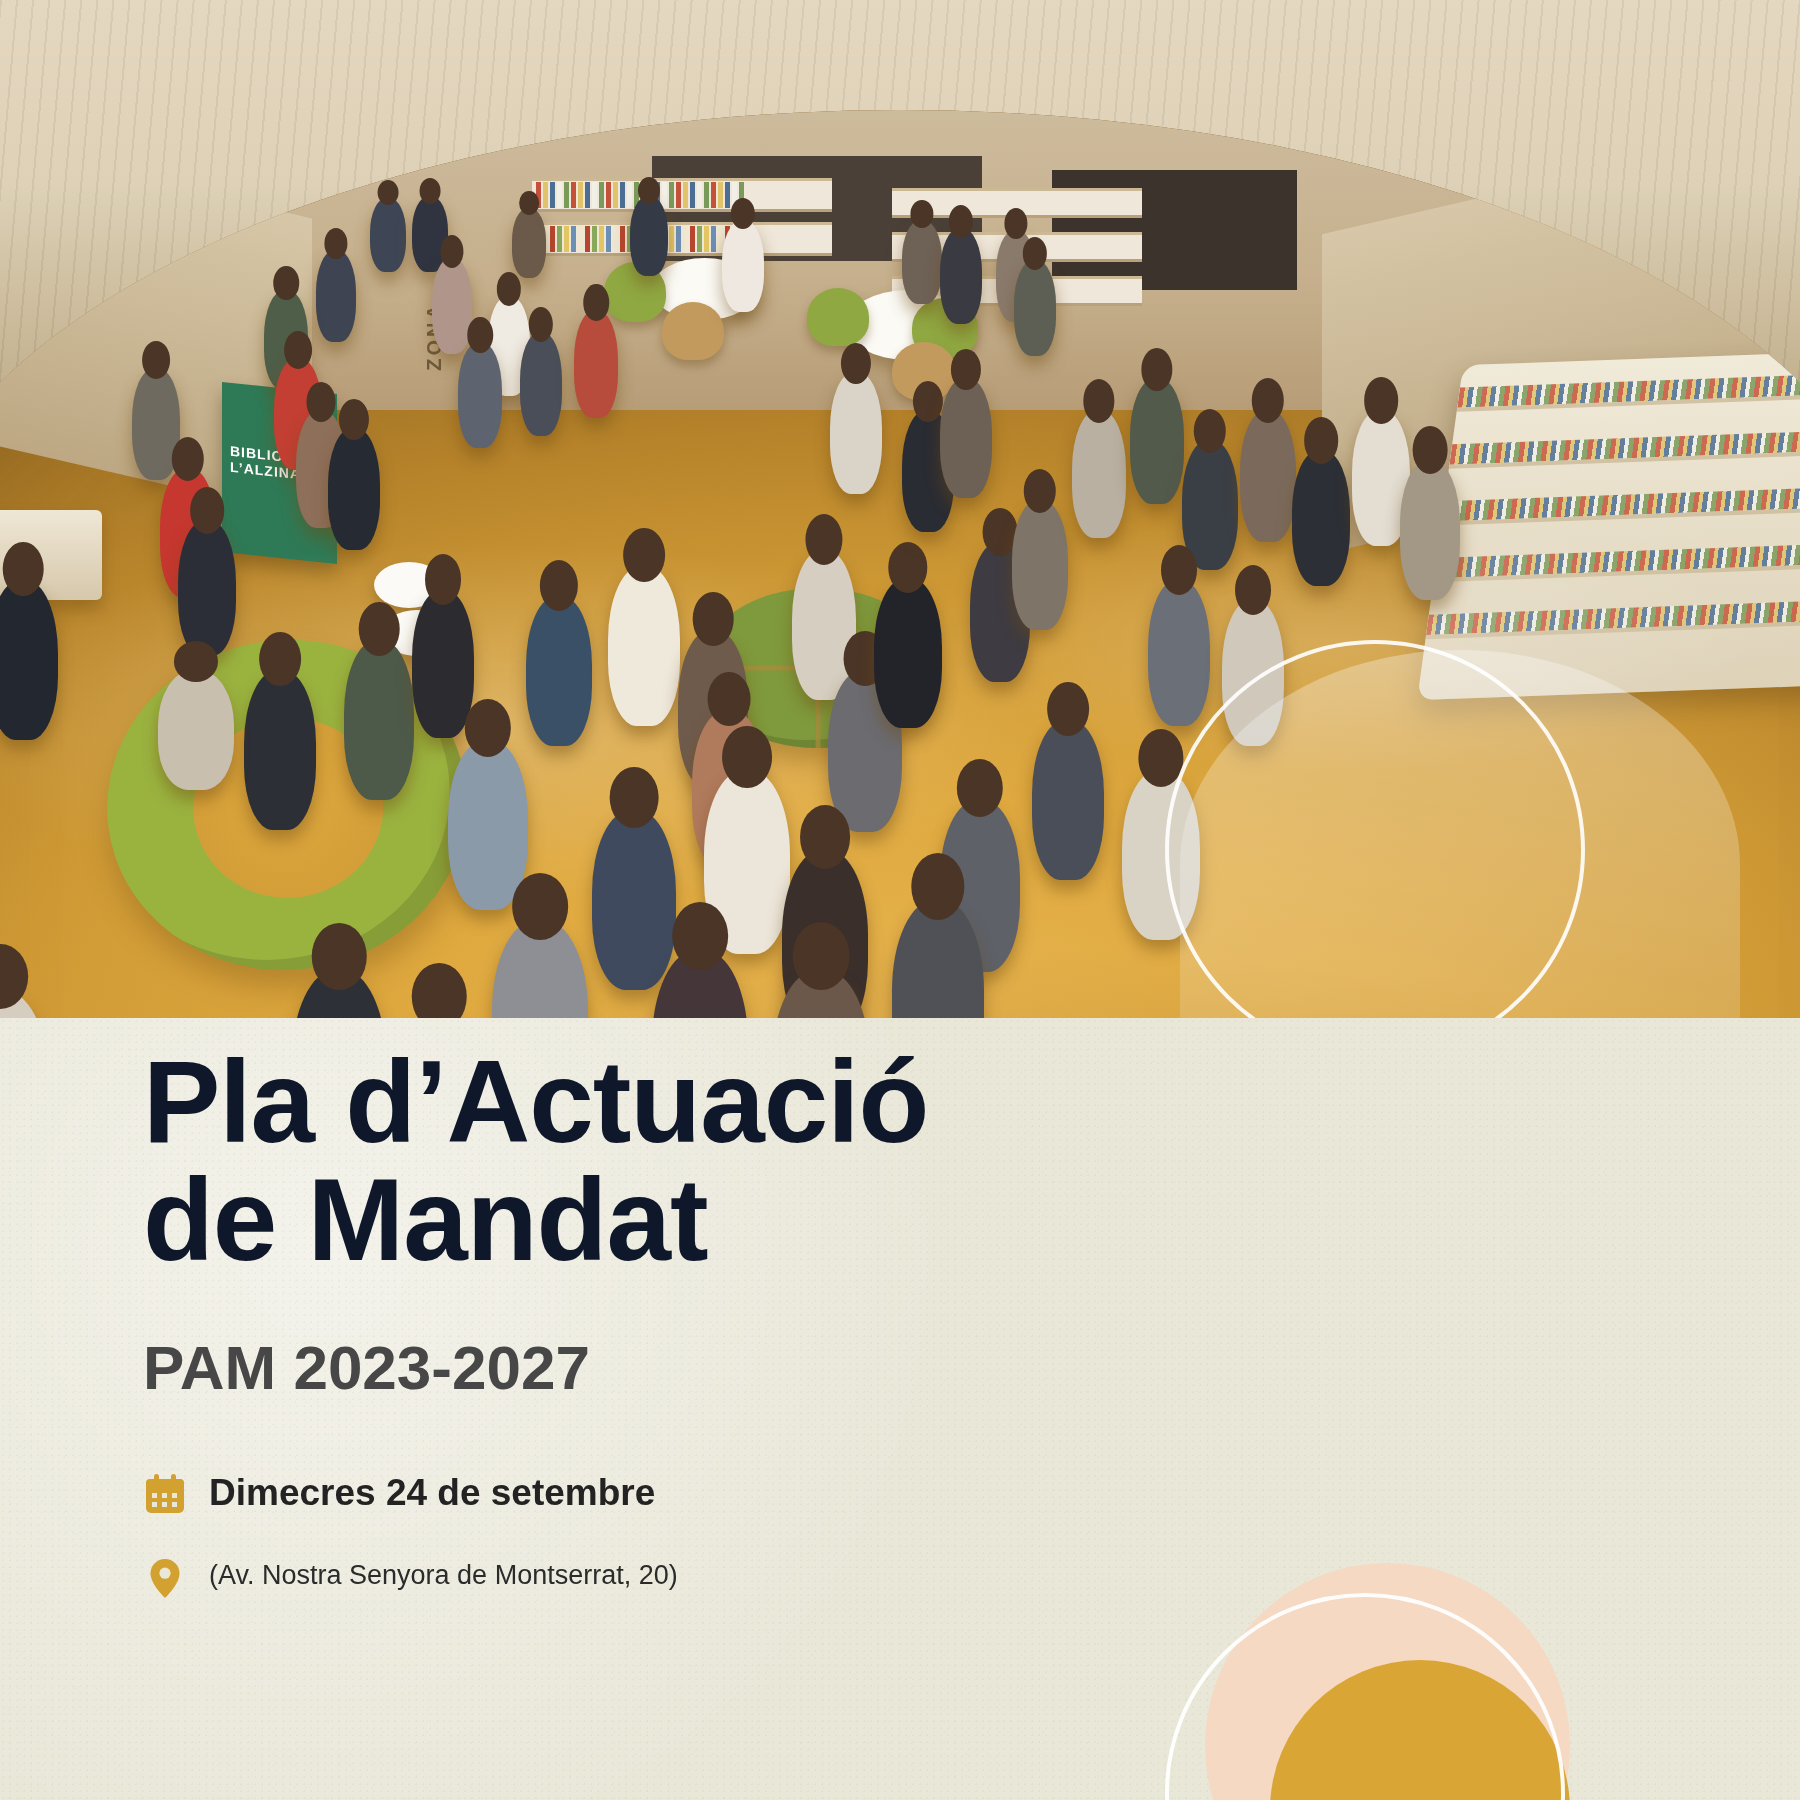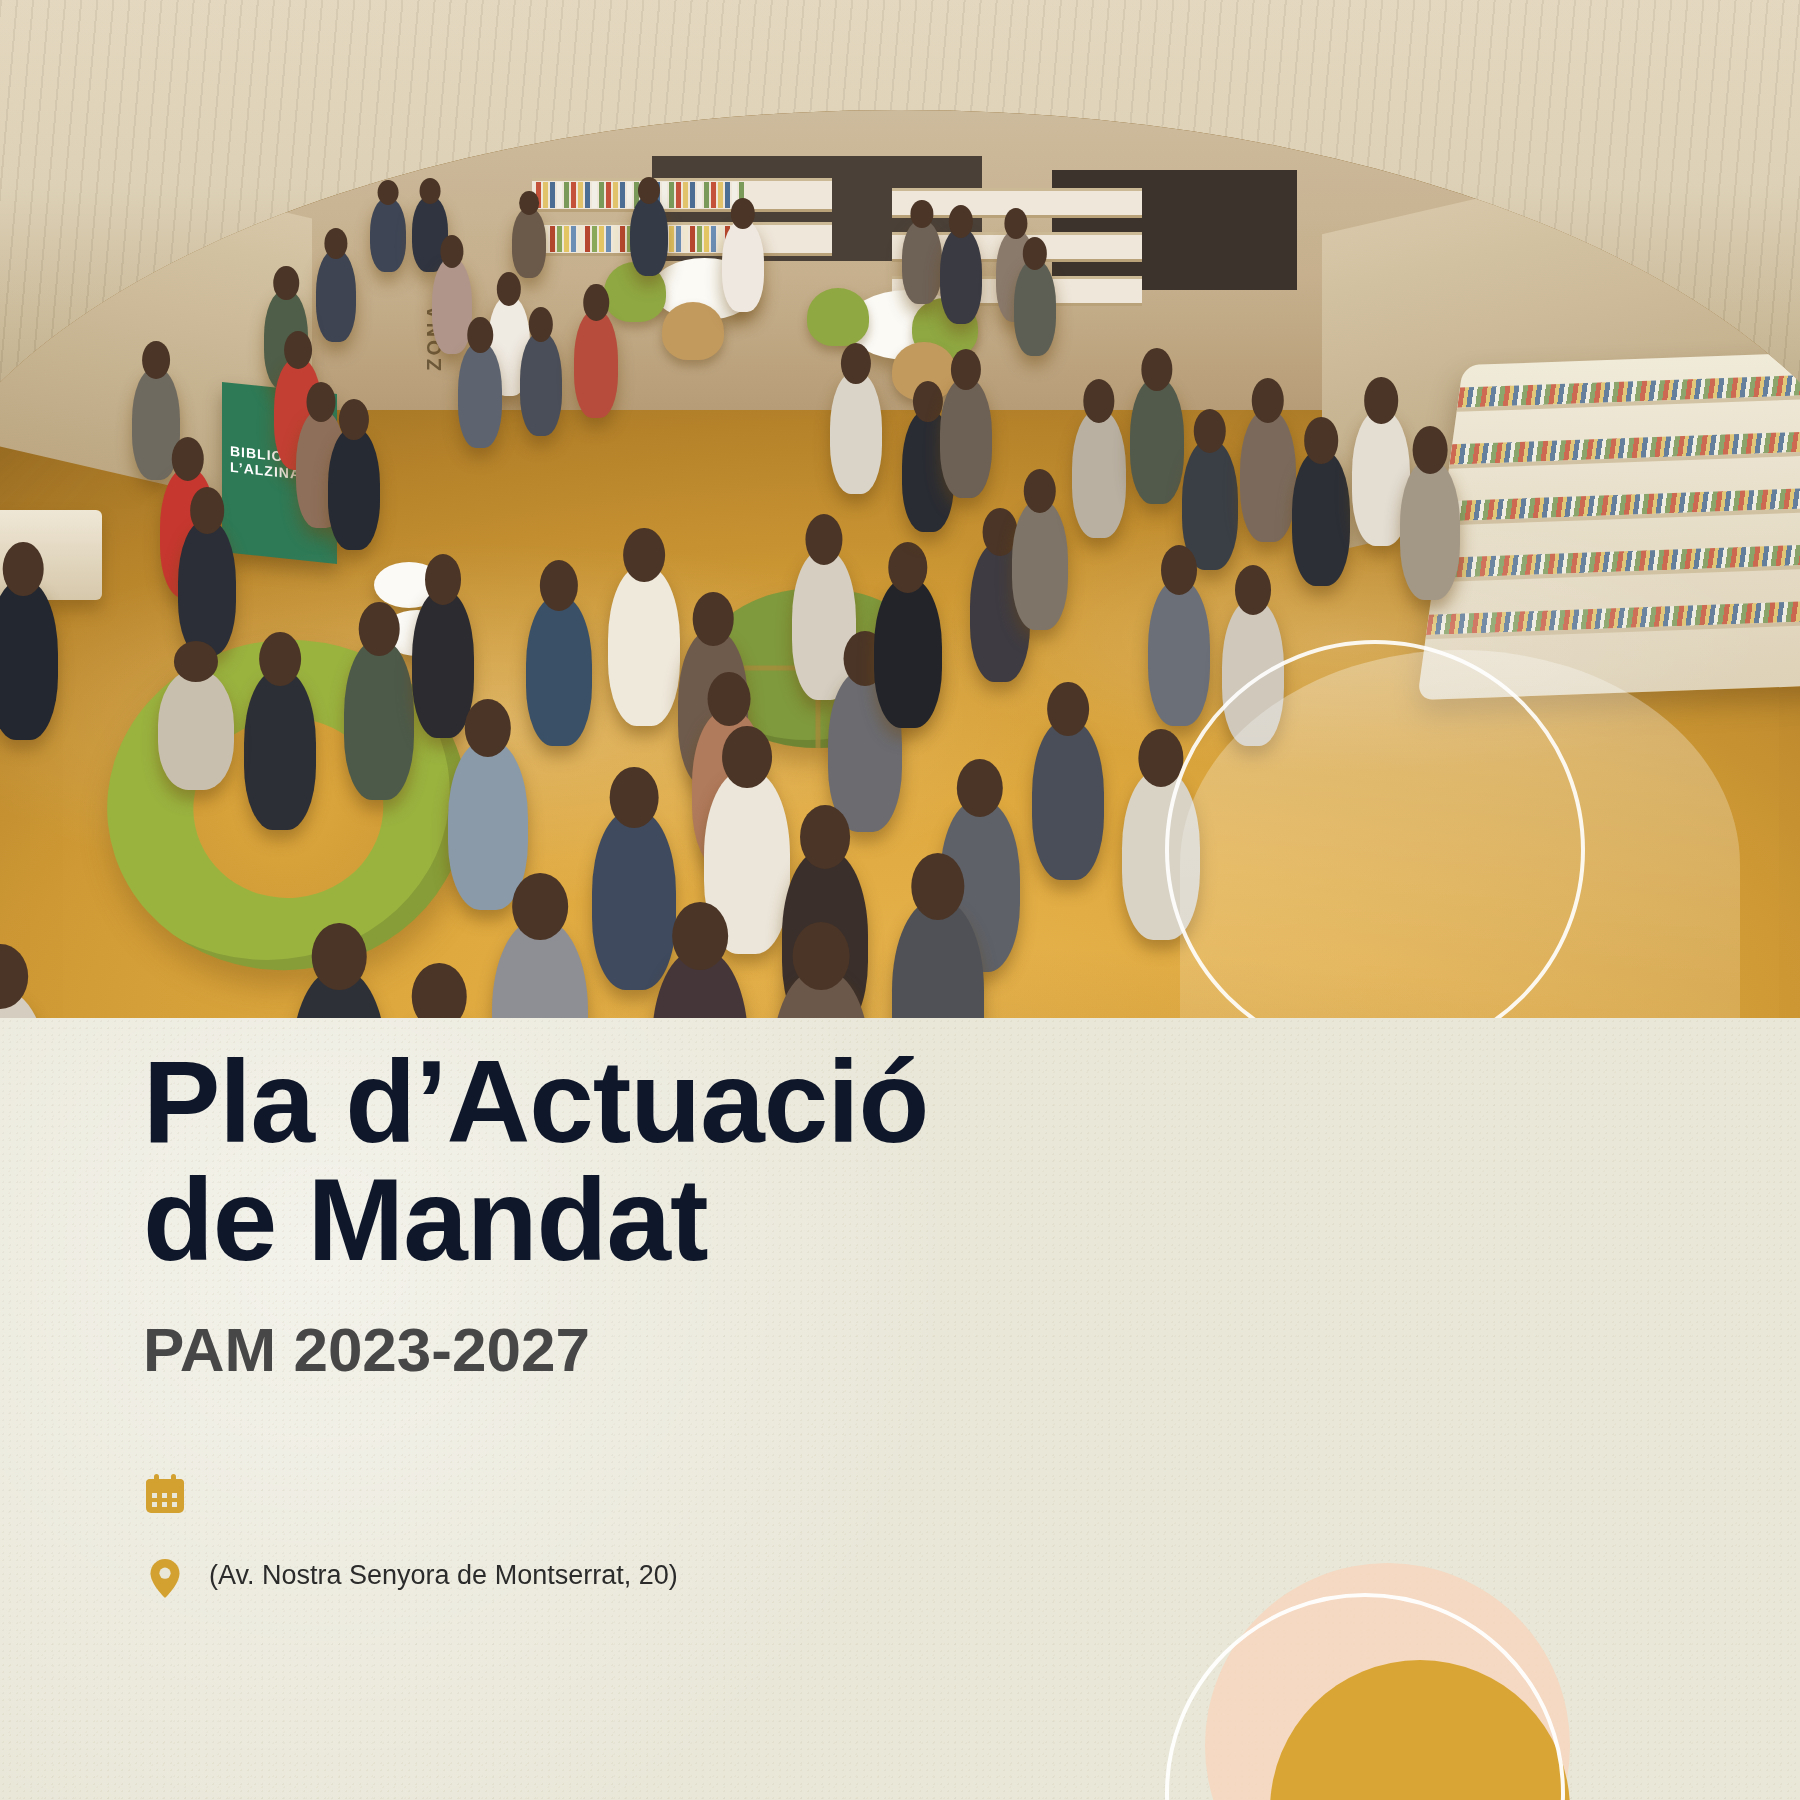--- a/index.html
+++ b/index.html
@@ -264,21 +264,21 @@
   .title-wrap { position:absolute; left: 143px; top: 1043px; z-index: 4; }
   .title {
     font-size: 116px;
     line-height: 1.02;
     font-weight: 800;
     color: #0f172a;
     letter-spacing: -1px;
     white-space: pre-line;
   }
   .subtitle {
-    margin-top: 34px;
+    margin-top: 52px;
     font-size: 62px;
     font-weight: 800;
     color: #474747;
     letter-spacing: 0px;
   }
 
   .details { position:absolute; left: 143px; top: 1470px; z-index: 4; }
   .row { display:flex; align-items:flex-start; margin-bottom: 38px; }
   .ico {
     width: 44px; height: 44px; flex: 0 0 44px;
@@ -510,20 +510,21 @@
           <g fill="#e9e7d8">
             <rect x="9" y="21" width="5" height="5"></rect>
               <rect x="19" y="21" width="5" height="5"></rect>
               <rect x="29" y="21" width="5" height="5"></rect>
             <rect x="9" y="30" width="5" height="5"></rect>
               <rect x="19" y="30" width="5" height="5"></rect>
               <rect x="29" y="30" width="5" height="5"></rect>
           </g>
         </svg>
       </span>
+      <span class="row-text">Dimecres 24 de setembre</span>
     </div>
 
 
     <div class="row">
       <span class="ico">
         <svg viewBox="0 0 44 44" xmlns="http://www.w3.org/2000/svg">
           <path d="M22 3c-8 0-14.5 6.4-14.5 14.3C7.5 28.5 22 42 22 42s14.5-13.5 14.5-24.7C36.5 9.4 30 3 22 3z" fill="#d3a12f"></path>
           <circle cx="22" cy="17.2" r="5.6" fill="#e9e7d8"></circle>
         </svg>
       </span>

